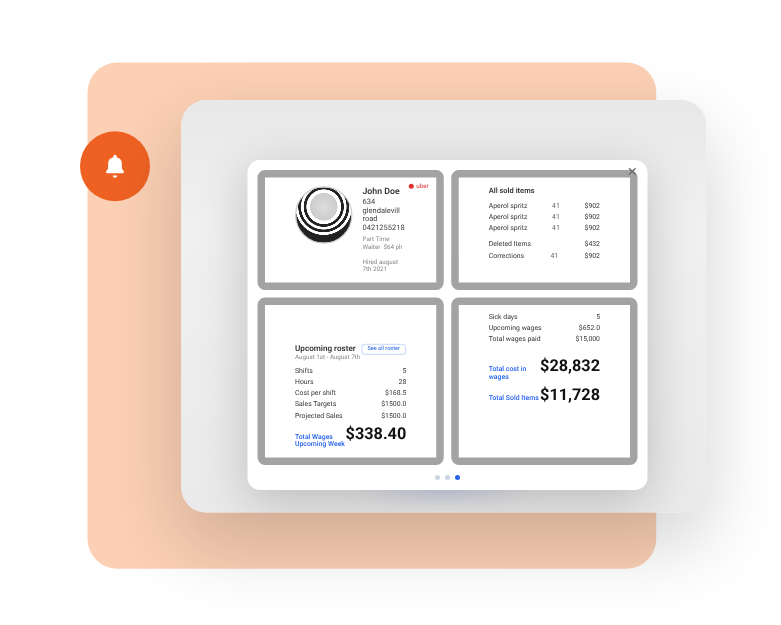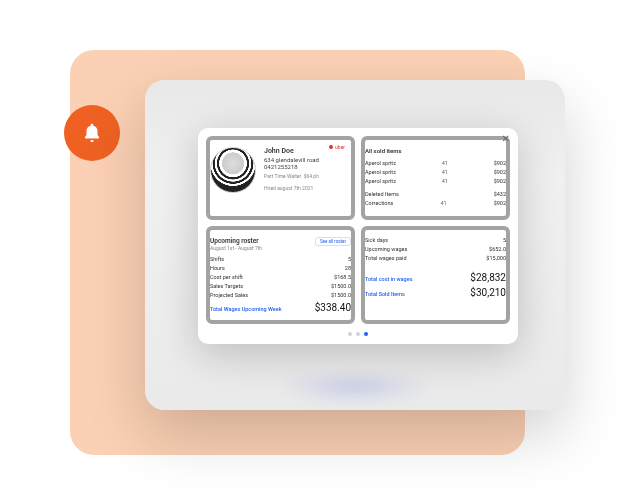--- a/index.html
+++ b/index.html
@@ -76,23 +76,23 @@
     position: absolute;
     top: 6px;
     right: 8px;
     font-size: 10px;
     color: #666;
     cursor: pointer;
     line-height: 1;
   }
   .card {
     background: #fff;
-    border: 4px solid #a3a3a3;
+    border: 6px solid #a3a3a3;
     border-radius: 6px;
-    padding: 7px 0;
+    padding: 7px 24px;
     font-size: 6px;
     color: #333;
   }
   .profile-card {
     display: flex;
     gap: 8px;
     position: relative;
   }
   .badge {
     position: absolute;
@@ -122,33 +122,33 @@
   .profile-info .name { font-weight: 600; font-size: 7px; margin-bottom: 1px; }
   .profile-info .addr { font-size: 6px; color: #444; }
   .profile-info .phone { font-size: 6px; color: #444; margin-bottom: 3px; }
   .profile-info .meta { font-size: 5px; color: #888; }
   .profile-info .hired { font-size: 5px; color: #888; margin-top: 6px; }
   .sold-card .title { font-weight: 600; font-size: 6px; margin-bottom: 6px; }
   .row { display: flex; justify-content: space-between; font-size: 5.5px; margin-bottom: 3px; }
   .row .mid { color: #666; }
   .divider { height: 4px; }
   .roster-card { grid-column: 1; }
-  .roster-head { display: flex; justify-content: space-between; align-items: flex-start; margin-bottom: 5px; }
+  .roster-head { display: flex; justify-content: space-between; align-items: flex-start; margin-bottom: 5px; margin-top: 24px; }
   .roster-title { font-weight: 600; font-size: 6.5px; }
   .roster-sub { font-size: 5px; color: #888; }
   .see-all {
     font-size: 4.5px;
     color: #2563eb;
     border: 1px solid #cfe0ff;
     padding: 1px 4px;
     border-radius: 3px;
   }
   .total-row { display: flex; justify-content: space-between; align-items: baseline; margin-top: 4px; }
   .total-row .lbl { font-size: 5.5px; color: #2563eb; font-weight: 500; }
-  .total-row .val { font-size: 10px; font-weight: 400; color: #111; }
+  .total-row .val { font-size: 13px; font-weight: 700; color: #111; }
   .summary-card { grid-column: 2; }
   .dots {
     grid-column: 1 / -1;
     display: flex;
     justify-content: center;
     gap: 4px;
     padding: 2px 0 0;
   }
   .dot { width: 4px; height: 4px; border-radius: 50%; background: #cbd5e1; }
   .dot.active { background: #2563eb; }
@@ -261,21 +261,21 @@
           <span>Total wages paid</span>
           <span>$15,000</span>
         </div>
       <div class="divider"></div>
       <div class="total-row">
         <span class="lbl">Total cost in wages</span>
         <span class="val">$28,832</span>
       </div>
       <div class="total-row">
         <span class="lbl">Total Sold Items</span>
-        <span class="val">$30,210</span>
+        <span class="val">$11,728</span>
       </div>
     </div>
 
     <div class="dots">
       <div class="dot"></div>
       <div class="dot"></div>
       <div class="dot active"></div>
     </div>
   </div>
 </div>

